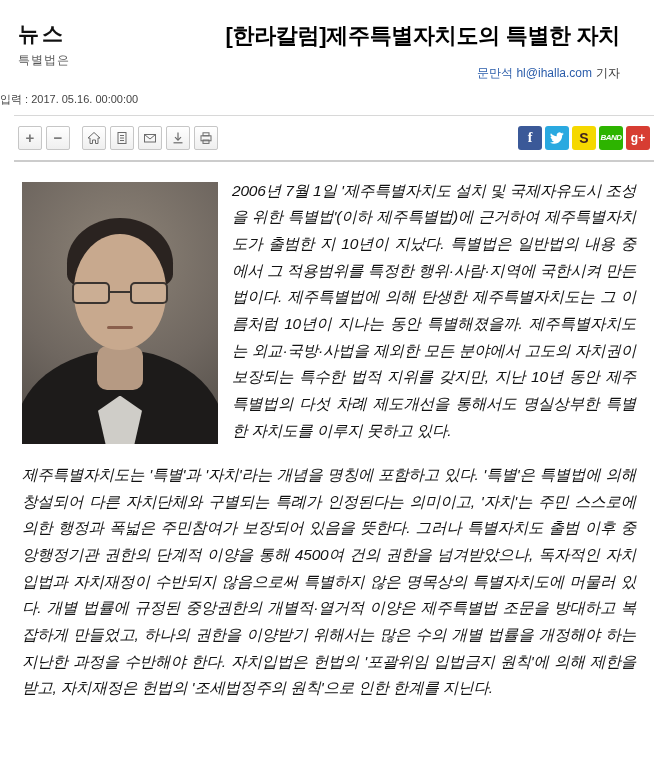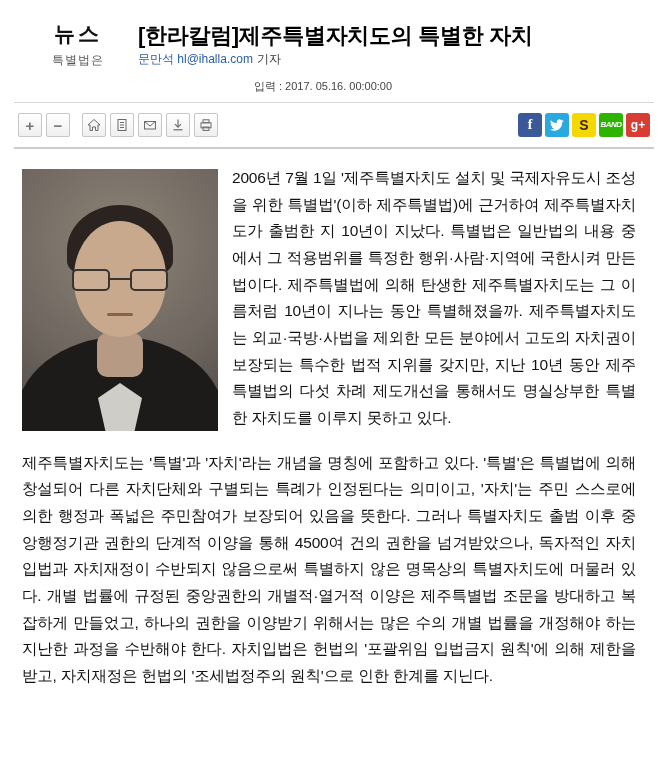--- a/index.html
+++ b/index.html
@@ -19,62 +19,62 @@
 
   
   .article-head {
     display: flex;
     align-items: flex-start;
     padding: 14px 18px 0 18px;
   }
   .brand {
     width: 120px;
     flex: 0 0 120px;
-    text-align: center;
     padding-top: 6px;
   }
   .brand-main {
     font-size: 21px;
     font-weight: bold;
     color: #111111;
     letter-spacing: 3px;
   }
   .brand-sub {
     font-size: 12px;
     color: #555555;
     margin-top: 4px;
     letter-spacing: 1px;
   }
   .head-center {
     flex: 1 1 auto;
-    text-align: left;
+    text-align: right;
     padding-right: 30px;
   }
   .headline {
     font-size: 22px;
     font-weight: bold;
     color: #000000;
     line-height: 1.3;
     margin-top: 8px;
     letter-spacing: -0.3px;
   }
   .byline {
+    margin-top: 14px;
     font-size: 12px;
     color: #555555;
   }
   .byline a {
     color: #2a5caa;
     text-decoration: none;
   }
   .byline .reporter {
     color: #333333;
     margin-left: 4px;
   }
   .pubdate {
-    text-align: center;
+    text-align: left;
     font-size: 11px;
     color: #444444;
     padding: 10px 22px 8px 0;
   }
 
   .rule {
     border-top: 1px solid #d8d8d8;
     margin: 0 14px;
   }
   .rule.thick {
@@ -131,20 +131,21 @@
   }
   .sns-fb { background: #3b5998; font-family: "Liberation Serif", serif; }
   .sns-tw { background: #2aa9e0; }
   .sns-ka { background: #f5d800; color: #3b1e1e; }
   .sns-band { background: #2db400; font-size: 8px; letter-spacing: -0.5px; font-style: italic; }
   .sns-gp { background: #d73d32; font-size: 12px; }
 
   
   .body-wrap {
     padding: 16px 32px 20px 22px;
+    font-style: italic;
   }
   .photo {
     float: left;
     width: 196px;
     height: 262px;
     margin: 4px 14px 6px 0;
     background: #6f6a63;
     position: relative;
     overflow: hidden;
   }

